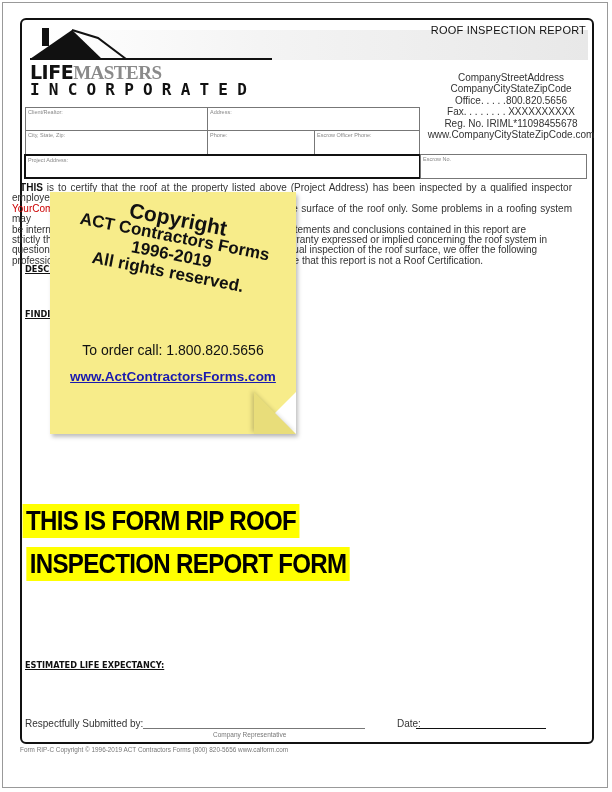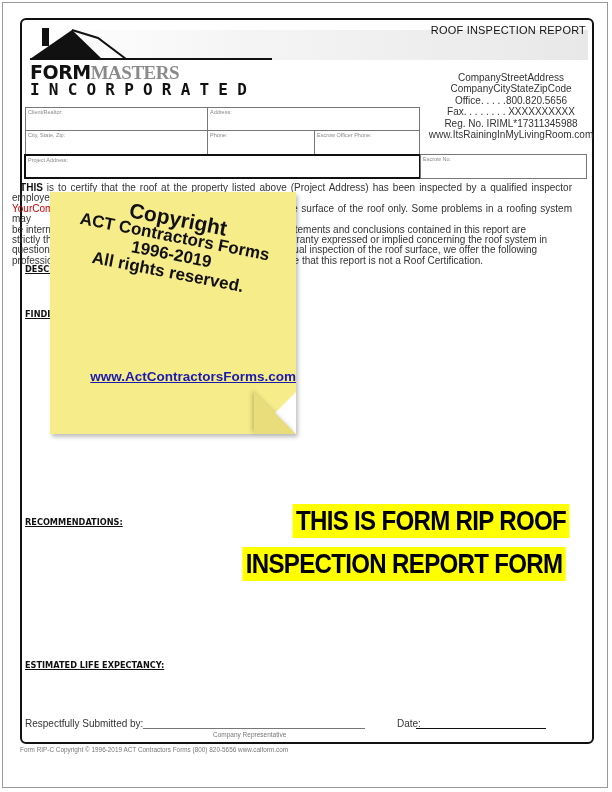--- a/index.html
+++ b/index.html
@@ -20,51 +20,51 @@
   .para{position:absolute;left:12px;top:183px;width:560px;font-size:10px;line-height:10.4px;color:#333;text-align:justify;}
   .para b{color:#111;}
   .para .red{color:#c00;}
   .section{position:absolute;left:25px;font-family:"DejaVu Sans",sans-serif;font-weight:bold;font-size:8.2px;text-decoration:underline;color:#111;}
   .note{position:absolute;left:50px;top:192px;width:246px;height:242px;background:#f7ec8a;box-shadow:2px 3px 4px rgba(0,0,0,0.25);}
   .note .curl{position:absolute;right:0;bottom:0;width:0;height:0;border-left:42px solid #e8dd7a;border-top:42px solid transparent;filter:drop-shadow(-2px -2px 2px rgba(0,0,0,0.2));}
   .note .corner{position:absolute;right:0;bottom:0;width:42px;height:42px;background:#fff;clip-path:polygon(100% 0,100% 100%,0 100%);}
   .note-copy{position:absolute;left:8px;top:18px;width:230px;transform:rotate(11deg);text-align:center;font-weight:bold;color:#111;font-size:17px;line-height:18px;}
   .note-copy .l1{font-size:21px;}
   .note-call{position:absolute;left:0;top:150px;width:246px;text-align:center;font-size:14px;color:#111;}
-  .note-url{position:absolute;left:0;top:177px;width:246px;text-align:right;font-size:13.5px;color:#1a1ab0;text-decoration:underline;font-weight:bold;}
-  .banner{position:absolute;left:0;width:592px;text-align:right;}
+  .note-url{position:absolute;left:0;top:177px;width:246px;text-align:center;font-size:13.5px;color:#1a1ab0;text-decoration:underline;font-weight:bold;}
+  .banner{position:absolute;left:0;width:592px;text-align:left;}
   .banner span{background:#ffff00;color:#000;font-family:"Liberation Sans",sans-serif;font-weight:bold;font-size:28px;letter-spacing:-0.8px;transform:scaleX(0.86);display:inline-block;padding:0 4px;line-height:34px;}
   .sig{position:absolute;font-size:10px;color:#333;}
   .line{position:absolute;height:1px;background:#777;}
   .footer{position:absolute;left:20px;top:746px;font-size:6.4px;color:#777;}
 </style>
 </head>
 <body>
 
 <div class="outer"></div>
 <div class="card"></div>
 <div class="header-band"></div>
 <div class="title">ROOF INSPECTION REPORT</div>
 
 <svg class="logo-roof" width="130" height="34" viewBox="0 0 130 34">
   <polygon points="0,33 42,4 72,33" fill="#111"></polygon>
   <rect x="12" y="2" width="7" height="18" fill="#111"></rect>
   <polyline points="42,4 68,12 96,33" fill="none" stroke="#111" stroke-width="2"></polyline>
 </svg>
 <div class="roofline"></div>
-<div class="logo-text"><span class="a">FORM</span><span class="b">MASTERS</span></div>
+<div class="logo-text"><span class="a">LIFE</span><span class="b">MASTERS</span></div>
 <div class="logo-sub">INCORPORATED</div>
 
 <div class="company">
   <div>CompanyStreetAddress</div>
   <div>CompanyCityStateZipCode</div>
   <div>Office. . . . .800.820.5656</div>
   <div>Fax. . . . . . . . XXXXXXXXXX</div>
-  <div>Reg. No. IRIML*17311345988</div>
-  <div>www.ItsRainingInMyLivingRoom.com</div>
+  <div>Reg. No. IRIML*11098455678</div>
+  <div>www.CompanyCityStateZipCode.com</div>
 </div>
 
 <div class="field" style="left:25px;top:107px;width:183px;height:24px;"><span>Client/Realtor:</span></div>
 <div class="field" style="left:207px;top:107px;width:213px;height:24px;"><span>Address:</span></div>
 <div class="field" style="left:25px;top:130px;width:183px;height:25px;"><span>City, State, Zip:</span></div>
 <div class="field" style="left:207px;top:130px;width:108px;height:25px;"><span>Phone:</span></div>
 <div class="field" style="left:314px;top:130px;width:106px;height:25px;"><span>Escrow Officer Phone:</span></div>
 <div class="field bold" style="left:24px;top:154px;width:397px;height:25px;"><span>Project Address:</span></div>
 <div class="field" style="left:420px;top:154px;width:167px;height:25px;"><span>Escrow No.</span></div>
 
@@ -82,20 +82,21 @@
 <div class="section" style="top:517px;">RECOMMENDATIONS:</div>
 <div class="section" style="top:660px;">ESTIMATED LIFE EXPECTANCY:</div>
 
 <div class="note">
   <div class="note-copy">
     <div class="l1">Copyright</div>
     <div>ACT Contractors Forms</div>
     <div>1996-2019</div>
     <div>All rights reserved.</div>
   </div>
+  <div class="note-call">To order call: 1.800.820.5656</div>
   <div class="note-url">www.ActContractorsForms.com</div>
   <div class="corner"></div>
   <div class="curl"></div>
 </div>
 
 <div class="banner" style="top:504px;"><span>THIS IS FORM RIP ROOF</span></div>
 <div class="banner" style="top:547px;"><span>INSPECTION REPORT FORM</span></div>
 
 <div class="sig" style="left:25px;top:718px;">Respectfully Submitted by:</div>
 <div class="line" style="left:143px;top:728px;width:222px;"></div>

